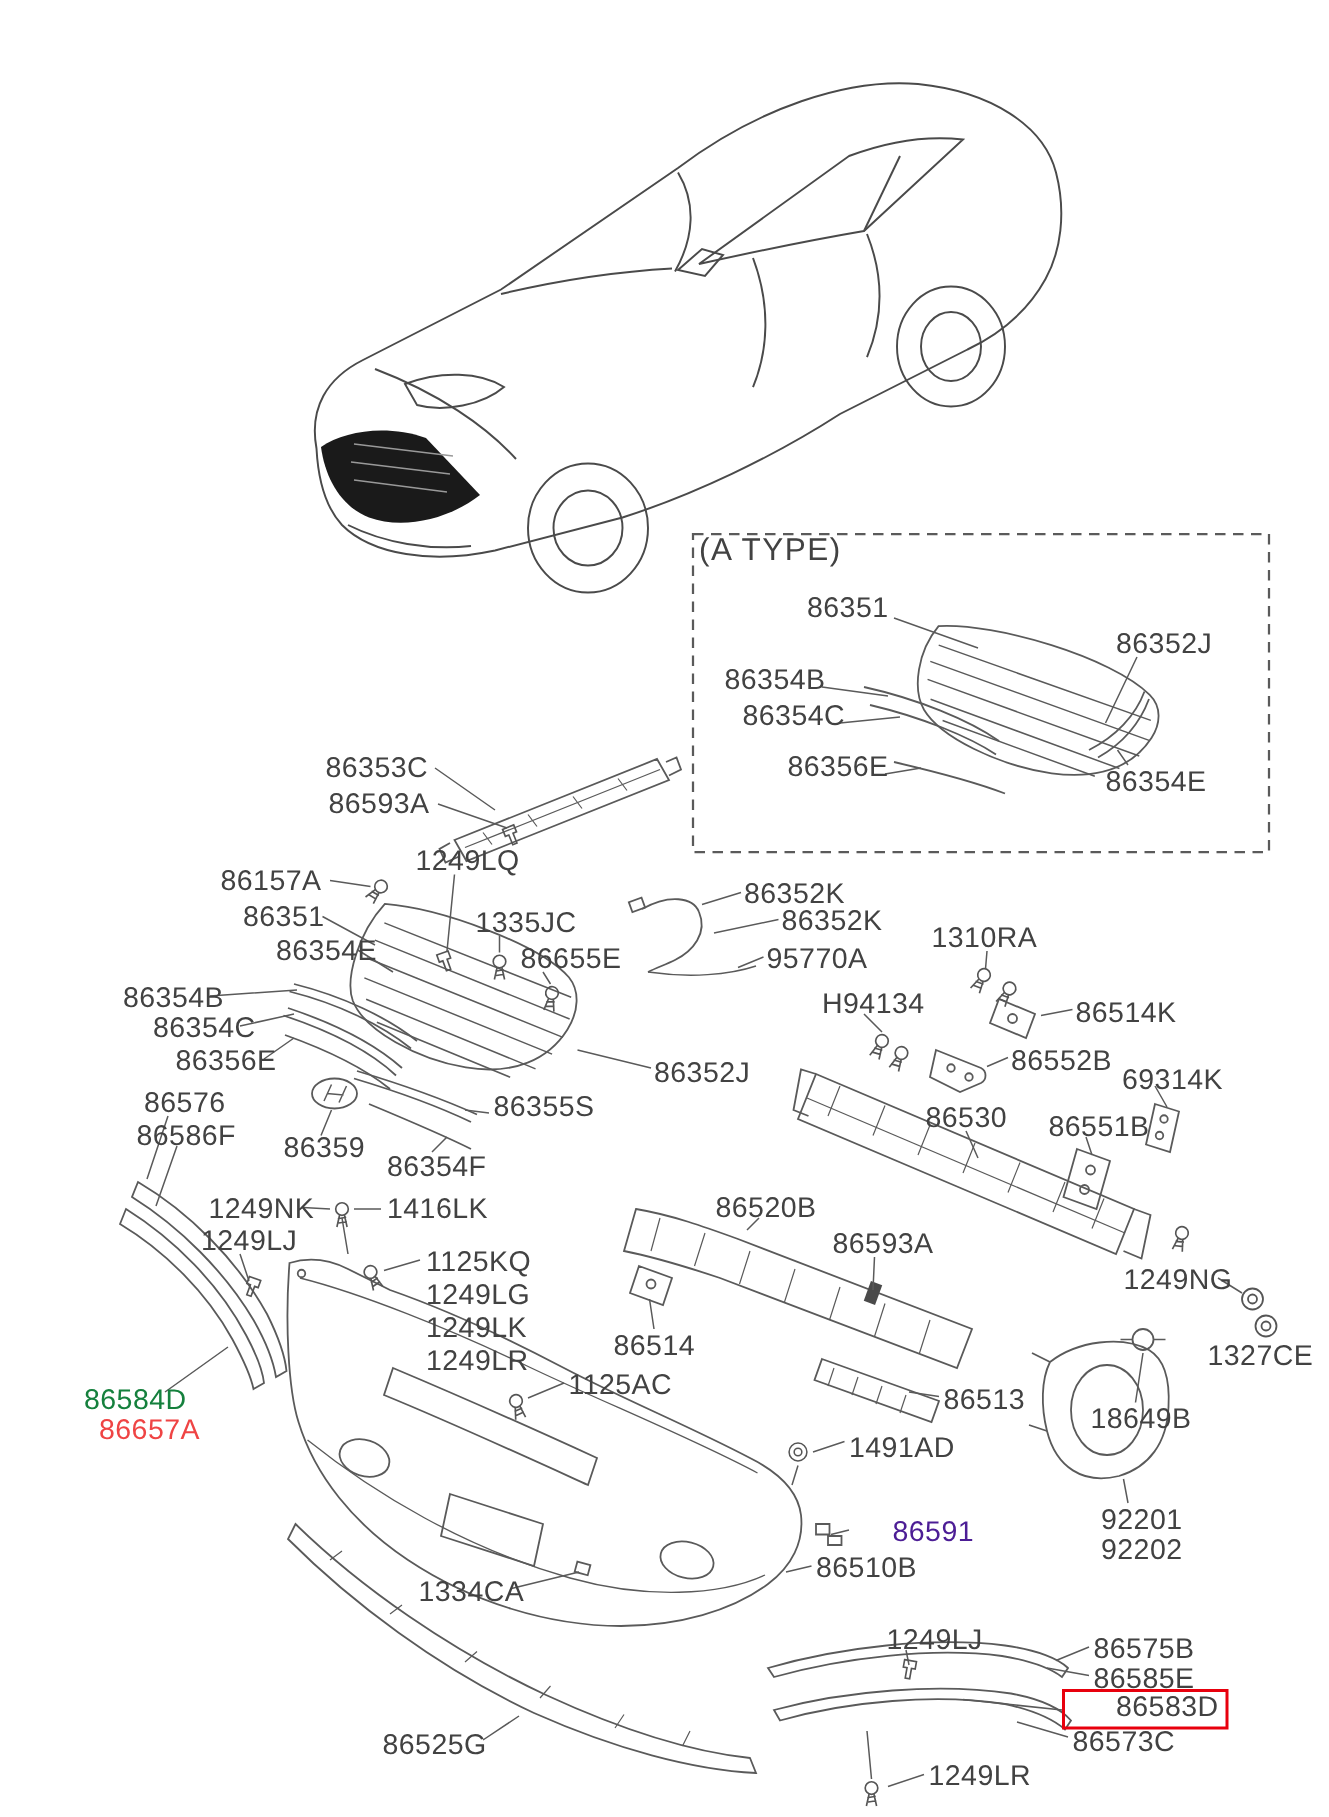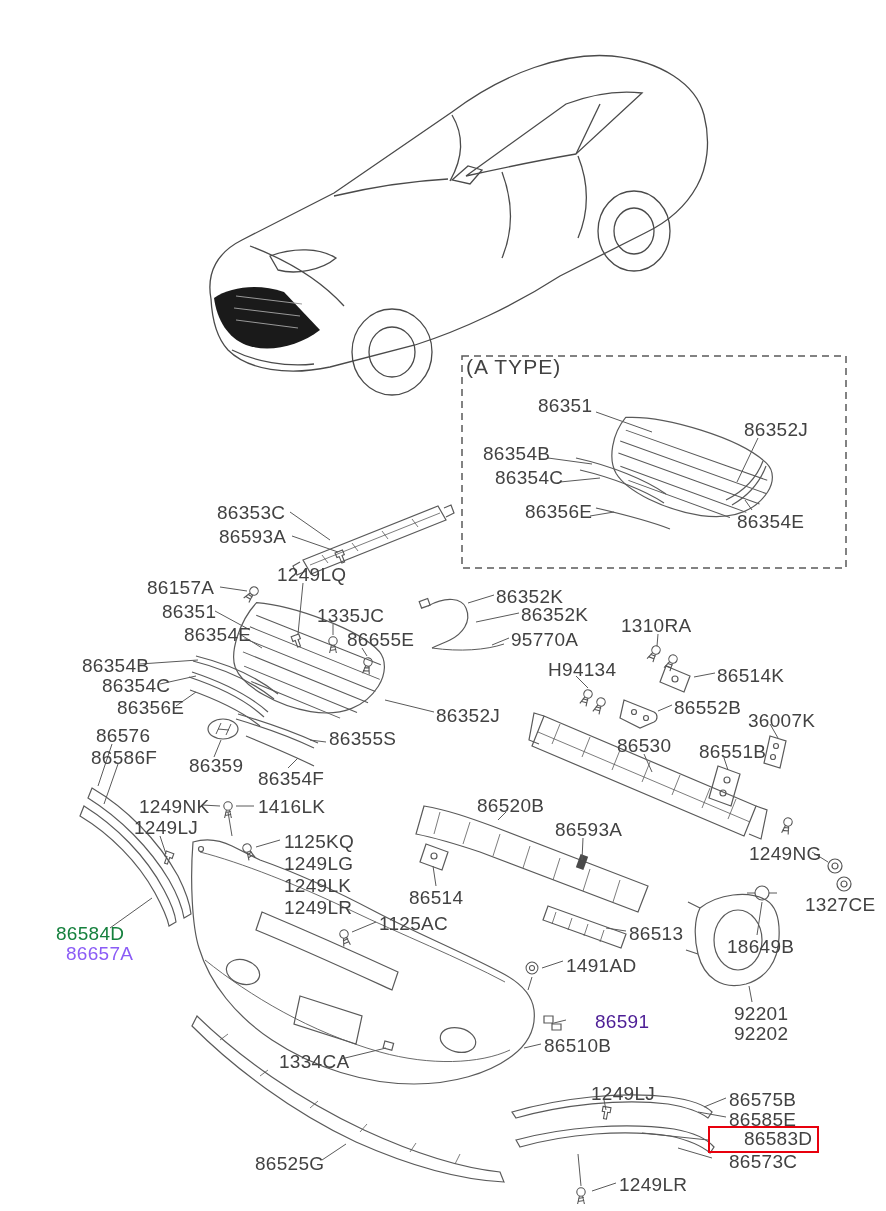--- a/index.html
+++ b/index.html
@@ -248,21 +248,21 @@
       <div class="part-label" style="left: 496px; top: 587px; color: rgb(66, 66, 66);">86352K</div>
       <div class="part-label" style="left: 521px; top: 605px; color: rgb(66, 66, 66);">86352K</div>
       <div class="part-label" style="left: 511px; top: 630px; color: rgb(66, 66, 66);">95770A</div>
       <div class="part-label" style="left: 621px; top: 616px; color: rgb(66, 66, 66);">1310RA</div>
       <div class="part-label" style="left: 82px; top: 656px; color: rgb(66, 66, 66);">86354B</div>
       <div class="part-label" style="left: 102px; top: 676px; color: rgb(66, 66, 66);">86354C</div>
       <div class="part-label" style="left: 117px; top: 698px; color: rgb(66, 66, 66);">86356E</div>
       <div class="part-label" style="left: 548px; top: 660px; color: rgb(66, 66, 66);">H94134</div>
       <div class="part-label" style="left: 717px; top: 666px; color: rgb(66, 66, 66);">86514K</div>
       <div class="part-label" style="left: 674px; top: 698px; color: rgb(66, 66, 66);">86552B</div>
-      <div class="part-label" style="left: 748px; top: 711px; color: rgb(66, 66, 66);">36007K</div>
+      <div class="part-label" style="left: 748px; top: 711px; color: rgb(66, 66, 66);">69314K</div>
       <div class="part-label" style="left: 96px; top: 726px; color: rgb(66, 66, 66);">86576</div>
       <div class="part-label" style="left: 91px; top: 748px; color: rgb(66, 66, 66);">86586F</div>
       <div class="part-label" style="left: 329px; top: 729px; color: rgb(66, 66, 66);">86355S</div>
       <div class="part-label" style="left: 436px; top: 706px; color: rgb(66, 66, 66);">86352J</div>
       <div class="part-label" style="left: 617px; top: 736px; color: rgb(66, 66, 66); text-align: right;">86530</div>
       <div class="part-label" style="left: 699px; top: 742px; color: rgb(66, 66, 66);">86551B</div>
       <div class="part-label" style="left: 189px; top: 756px; color: rgb(66, 66, 66);">86359</div>
       <div class="part-label" style="left: 258px; top: 769px; color: rgb(66, 66, 66);">86354F</div>
       <div class="part-label" style="left: 139px; top: 797px; color: rgb(66, 66, 66);">1249NK</div>
       <div class="part-label" style="left: 258px; top: 797px; color: rgb(66, 66, 66);">1416LK</div>
@@ -271,31 +271,31 @@
       <div class="part-label" style="left: 284px; top: 854px; color: rgb(66, 66, 66);">1249LG</div>
       <div class="part-label" style="left: 284px; top: 876px; color: rgb(66, 66, 66);">1249LK</div>
       <div class="part-label" style="left: 284px; top: 898px; color: rgb(66, 66, 66);">1249LR</div>
       <div class="part-label" style="left: 477px; top: 796px; color: rgb(66, 66, 66);">86520B</div>
       <div class="part-label" style="left: 555px; top: 820px; color: rgb(66, 66, 66);">86593A</div>
       <div class="part-label" style="left: 749px; top: 844px; color: rgb(66, 66, 66);">1249NG</div>
       <div class="part-label" style="left: 409px; top: 888px; color: rgb(66, 66, 66);">86514</div>
       <div class="part-label" style="left: 379px; top: 914px; color: rgb(66, 66, 66);">1125AC</div>
       <div class="part-label" style="left: 805px; top: 895px; color: rgb(66, 66, 66);">1327CE</div>
       <div class="part-label" style="left: 56px; top: 924px; color: #15803d;">86584D</div>
-      <div class="part-label" style="left: 66px; top: 944px; color: #8b5cf6;">86657A</div>
+      <div class="part-label" style="left: 66px; top: 944px; color: #ef4444;">86657A</div>
       <div class="part-label" style="left: 629px; top: 924px; color: rgb(66, 66, 66);">86513</div>
       <div class="part-label" style="left: 727px; top: 937px; color: rgb(66, 66, 66);">18649B</div>
       <div class="part-label" style="left: 566px; top: 956px; color: rgb(66, 66, 66);">1491AD</div>
       <div class="part-label" style="left: 734px; top: 1004px; color: rgb(66, 66, 66);">92201</div>
       <div class="part-label" style="left: 734px; top: 1024px; color: rgb(66, 66, 66);">92202</div>
       <div class="part-label" style="left: 595px; top: 1012px; color: #4c1d95;">86591</div>
       <div class="part-label" style="left: 544px; top: 1036px; color: rgb(66, 66, 66);">86510B</div>
       <div class="part-label" style="left: 279px; top: 1052px; color: rgb(66, 66, 66);">1334CA</div>
       <div class="part-label" style="left: 591px; top: 1084px; color: rgb(66, 66, 66);">1249LJ</div>
       <div class="part-label" style="left: 729px; top: 1090px; color: rgb(66, 66, 66);">86575B</div>
       <div class="part-label" style="left: 729px; top: 1110px; color: rgb(66, 66, 66);">86585E</div>
       <div class="part-label highlight" style="left: 715px; top: 1130px; color: rgb(66, 66, 66); border-color: rgb(232, 0, 13); padding-left: 34px;">86583D</div>
-      <div class="part-label" style="left: 715px; top: 1152px; color: rgb(66, 66, 66); margin-left: 14px;">86573C</div>
+      <div class="part-label" style="left: 715px; top: 1152px; color: rgb(66, 66, 66);">86573C</div>
       <div class="part-label" style="left: 255px; top: 1154px; color: rgb(66, 66, 66);">86525G</div>
       <div class="part-label" style="left: 619px; top: 1175px; color: rgb(66, 66, 66);">1249LR</div>
     </div>
 
 </div>
 
 </body></html>

